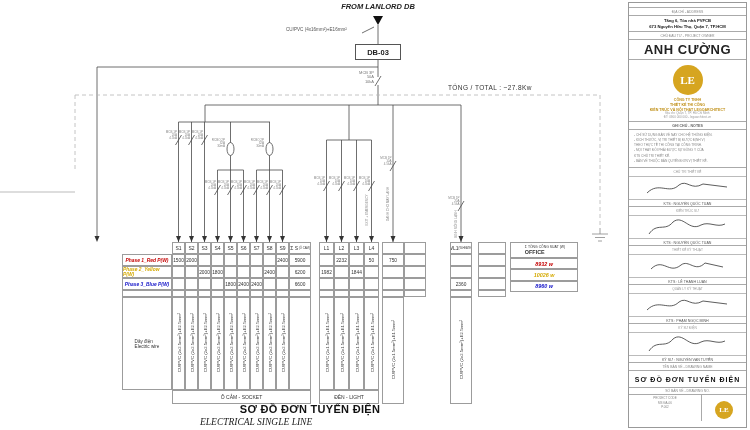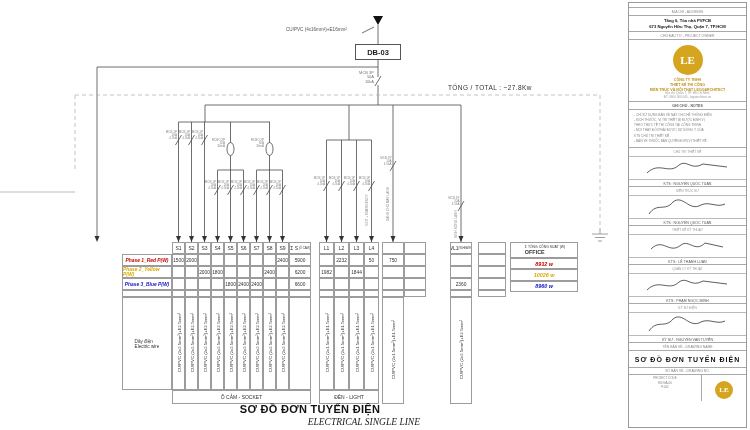--- a/index.html
+++ b/index.html
@@ -19,21 +19,21 @@
   
   .cell{position:absolute;box-sizing:border-box;border:1px solid #9c9c9c;background:#fff;
         font:4.8px "Liberation Sans",sans-serif;color:#333;display:flex;align-items:center;justify-content:center;overflow:hidden;}
   .cell.hd{font-size:5px;}
   .vtext{position:absolute;font:4.3px "Liberation Sans",sans-serif;color:#444;white-space:nowrap;
          transform:rotate(-90deg);transform-origin:center;text-align:center;}
   .rowlabel{font:italic bold 4.9px "Liberation Sans",sans-serif;justify-content:center;}
   .officeval{font:italic bold 5.4px "Liberation Sans",sans-serif;}
   
   .sheet-title-vi{left:200px;top:403px;width:220px;text-align:center;font:bold 11px "Liberation Sans",sans-serif;color:#111;letter-spacing:.3px;}
-  .sheet-title-en{left:200px;top:417px;width:220px;text-align:right;font:italic 9.5px "Liberation Serif",serif;color:#222;}
+  .sheet-title-en{left:200px;top:417px;width:220px;text-align:left;font:italic 9.5px "Liberation Serif",serif;color:#222;}
   
   .tb{position:absolute;left:628px;top:2px;width:119px;height:426px;border:1px solid #999;background:#fff;box-sizing:border-box;}
   .tb .sec{box-sizing:border-box;border-bottom:1px solid #aaa;width:100%;overflow:hidden;position:relative;}
   .tiny{font:3.4px "Liberation Sans",sans-serif;color:#888;text-align:center;}
   .tb-addr{font:bold 4.2px "Liberation Sans",sans-serif;color:#111;text-align:center;line-height:1.5;padding-top:2px;}
   .owner{font:bold 13px "Liberation Sans",sans-serif;color:#222;text-align:center;line-height:20px;letter-spacing:.5px;}
   .logo-circle{position:absolute;left:50%;transform:translateX(-50%);top:5px;width:30px;height:30px;border-radius:50%;
                background:#d6a520;color:#fff;font:bold 11px "Liberation Serif",serif;text-align:center;line-height:30px;}
   .company-lines{position:absolute;top:38px;width:100%;font:bold 3.6px "Liberation Sans",sans-serif;color:#c09018;text-align:center;line-height:1.35;}
   .company-sub{position:absolute;top:52px;width:100%;font:3px "Liberation Sans",sans-serif;color:#999;text-align:center;line-height:1.3;}
@@ -125,20 +125,21 @@
       <line x1="368.5" y1="191" x2="374.5" y2="181" stroke="#4a4a4a" stroke-width="0.8"></line>
       <polygon points="369,236 374,236 371.5,242" fill="#333"></polygon>
       <line x1="393" y1="105" x2="393" y2="242" stroke="#4a4a4a" stroke-width="0.8"></line>
       <line x1="390" y1="171" x2="396" y2="161" stroke="#4a4a4a" stroke-width="0.8"></line>
       <polygon points="390.5,236 395.5,236 393,242" fill="#333"></polygon>
       <line x1="461" y1="105" x2="461" y2="242" stroke="#4a4a4a" stroke-width="0.8"></line>
       <line x1="458" y1="211" x2="464" y2="201" stroke="#4a4a4a" stroke-width="0.8"></line>
       <polygon points="458.5,236 463.5,236 461,242" fill="#333"></polygon>
     </svg>
 
+  <div class="abs from-label">FROM LANLORD DB</div>
   <div class="abs feeder-cable">CU/PVC (4x16mm²)+E16mm²</div>
   <div class="abs db-box">DB-03</div>
   <div class="abs main-mcb" id="main-mcb">MCB 3P<br>50A<br>10kA</div>
   <div class="abs total-label">TỔNG / TOTAL : ~27.8Kw</div>
 
   <div id="table-layer" class="abs" style="left:0;top:0;width:628px;height:430px">
       <div class="cell hd" style="left: 172px; top: 242px; width: 13px; height: 12px;">S1</div>
       <div class="cell hd" style="left: 185px; top: 242px; width: 13px; height: 12px;">S2</div>
       <div class="cell hd" style="left: 198px; top: 242px; width: 13px; height: 12px;">S3</div>
       <div class="cell hd" style="left: 211px; top: 242px; width: 13px; height: 12px;">S4</div>
@@ -281,20 +282,21 @@
   <div class="abs sheet-title-en">ELECTRICAL SINGLE LINE</div>
 
   <div class="tb">
     <div class="sec" style="height:5px"></div>
     <div class="sec tiny" style="height:8px;line-height:8px">ĐỊA CHỈ - ADDRESS</div>
     <div class="sec tb-addr" style="height:16px">
       <div>Tầng 6, Tòa nhà PVFCB</div>
       <div>673 Nguyễn Hữu Thọ, Quận 7, TP.HCM</div>
     </div>
     <div class="sec tiny" style="height:8px;line-height:8px">CHỦ ĐẦU TƯ - PROJECT OWNER</div>
+    <div class="sec owner" style="height:20px">ANH CƯỜNG</div>
     <div class="sec" style="height:62px">
       <div class="logo-circle">LE</div>
       <div class="company-lines" id="company-lines">
           <div>CÔNG TY TNHH</div>
           <div>THIẾT KẾ THI CÔNG</div>
           <div>KIẾN TRÚC VÀ NỘI THẤT LEGOARCHITECT</div>
         </div>
       <div class="company-sub" id="company-sub">
           <div>Địa chỉ: Quận 7, TP. Hồ Chí Minh</div>
           <div>ĐT: 0900 000 000 - legoarchitect.vn</div>

